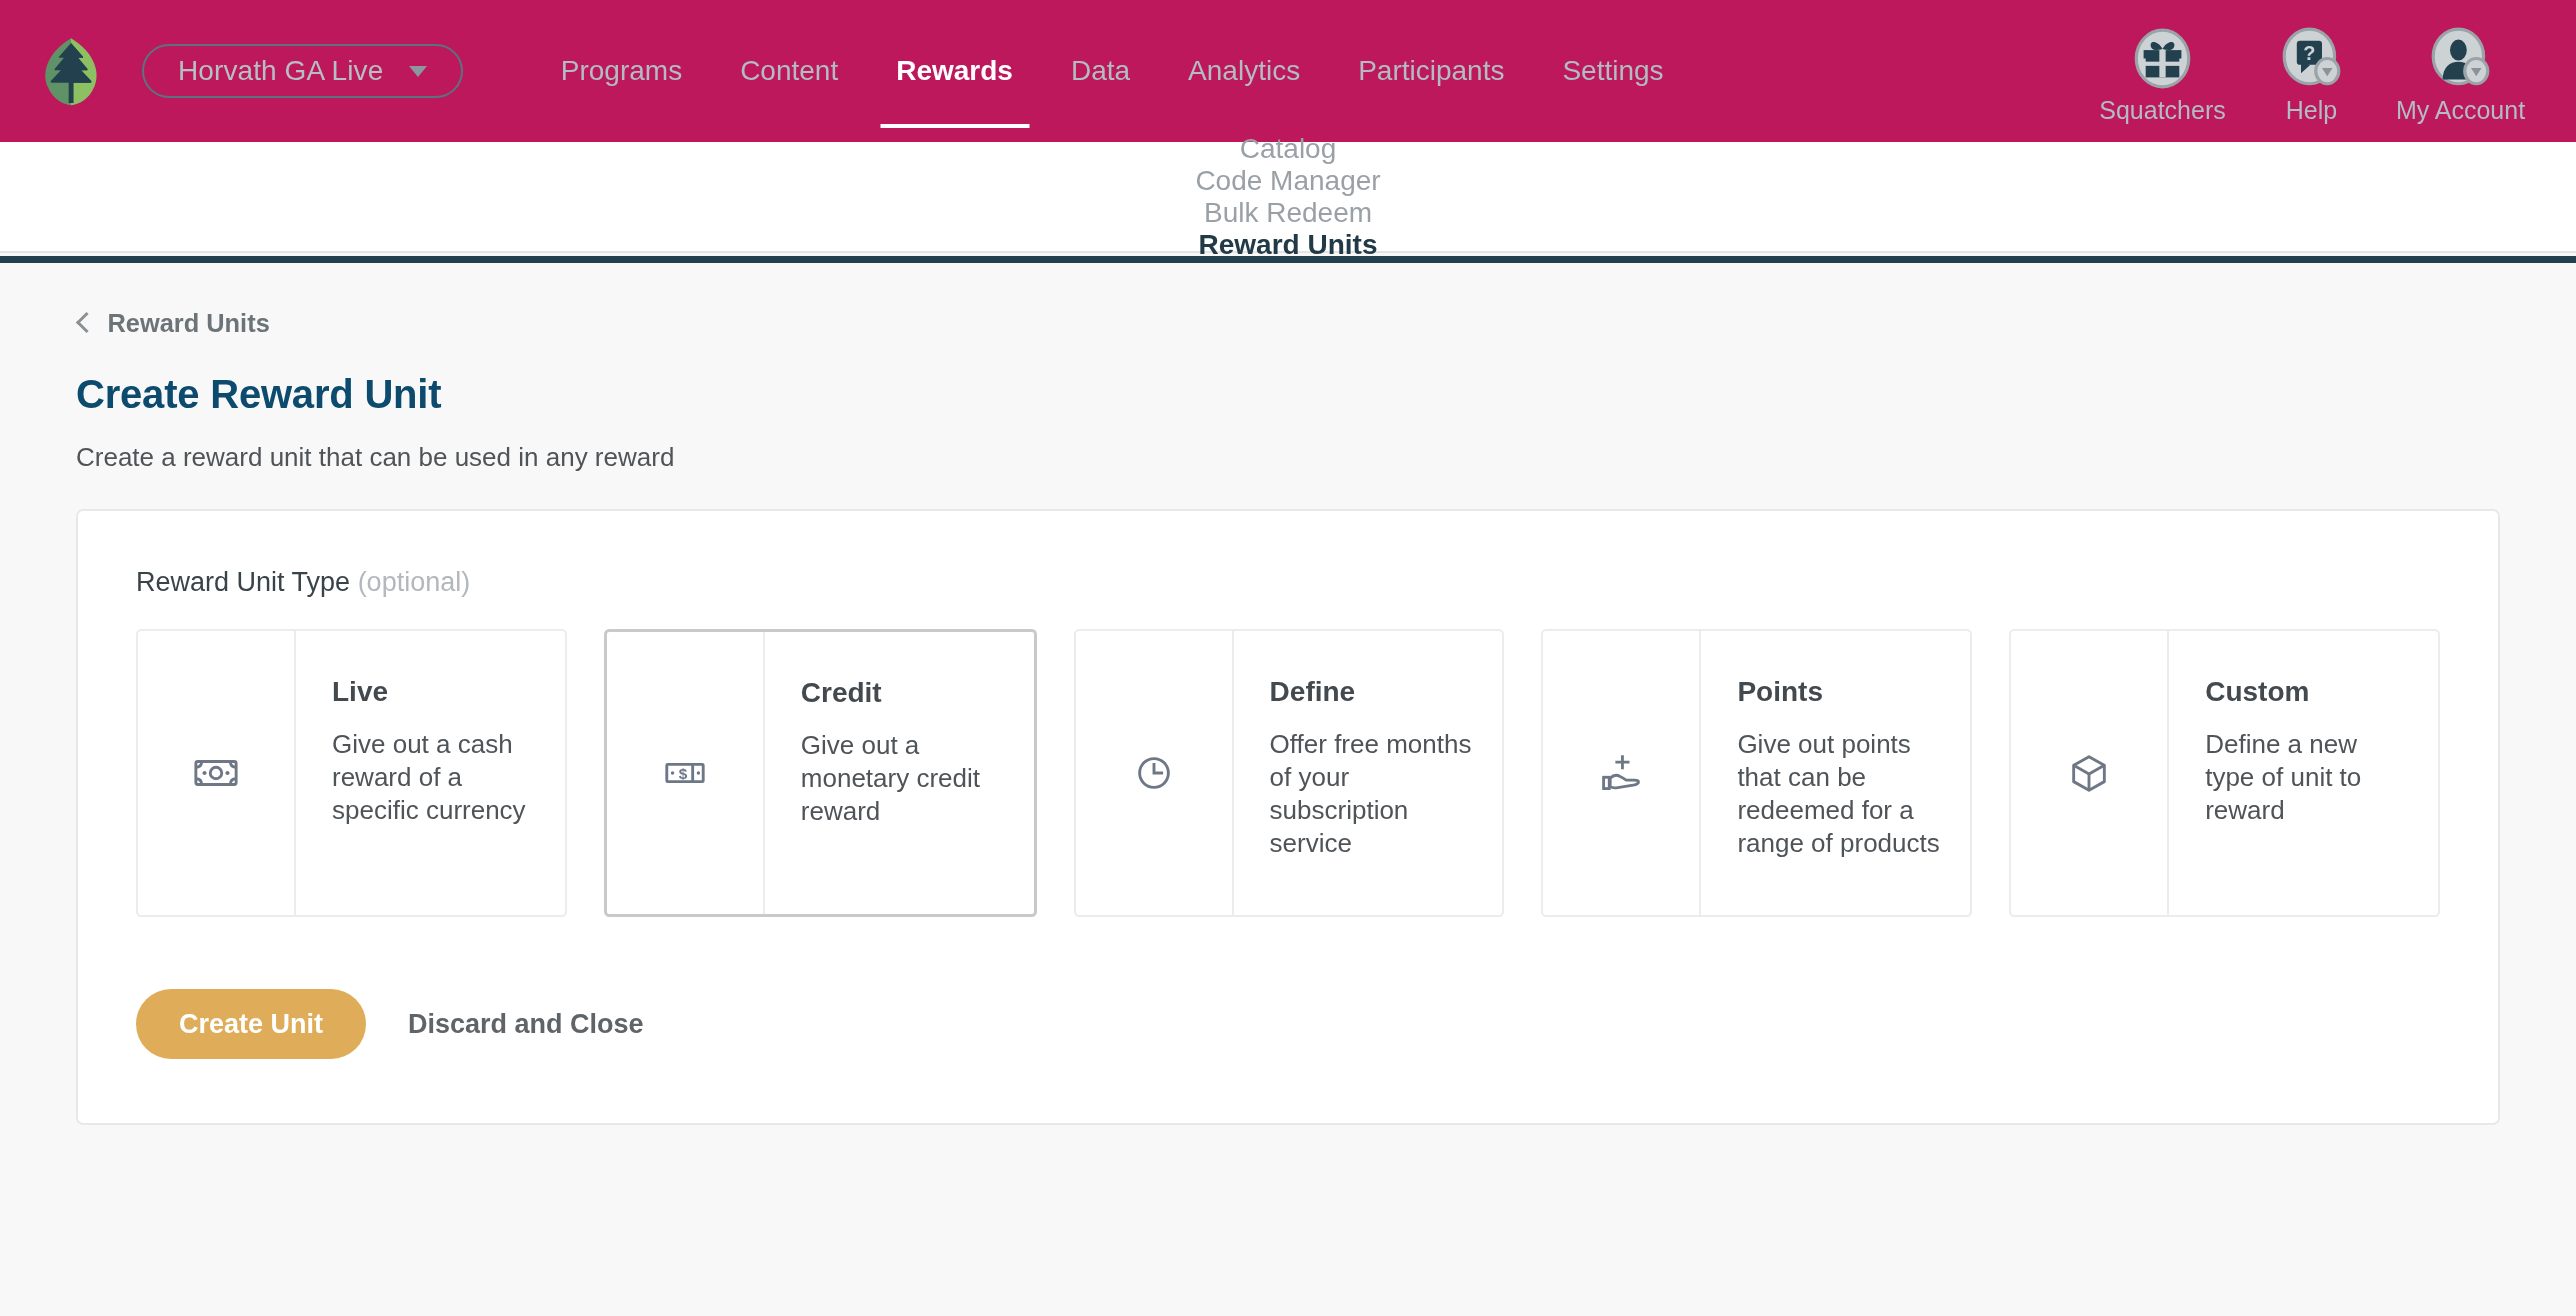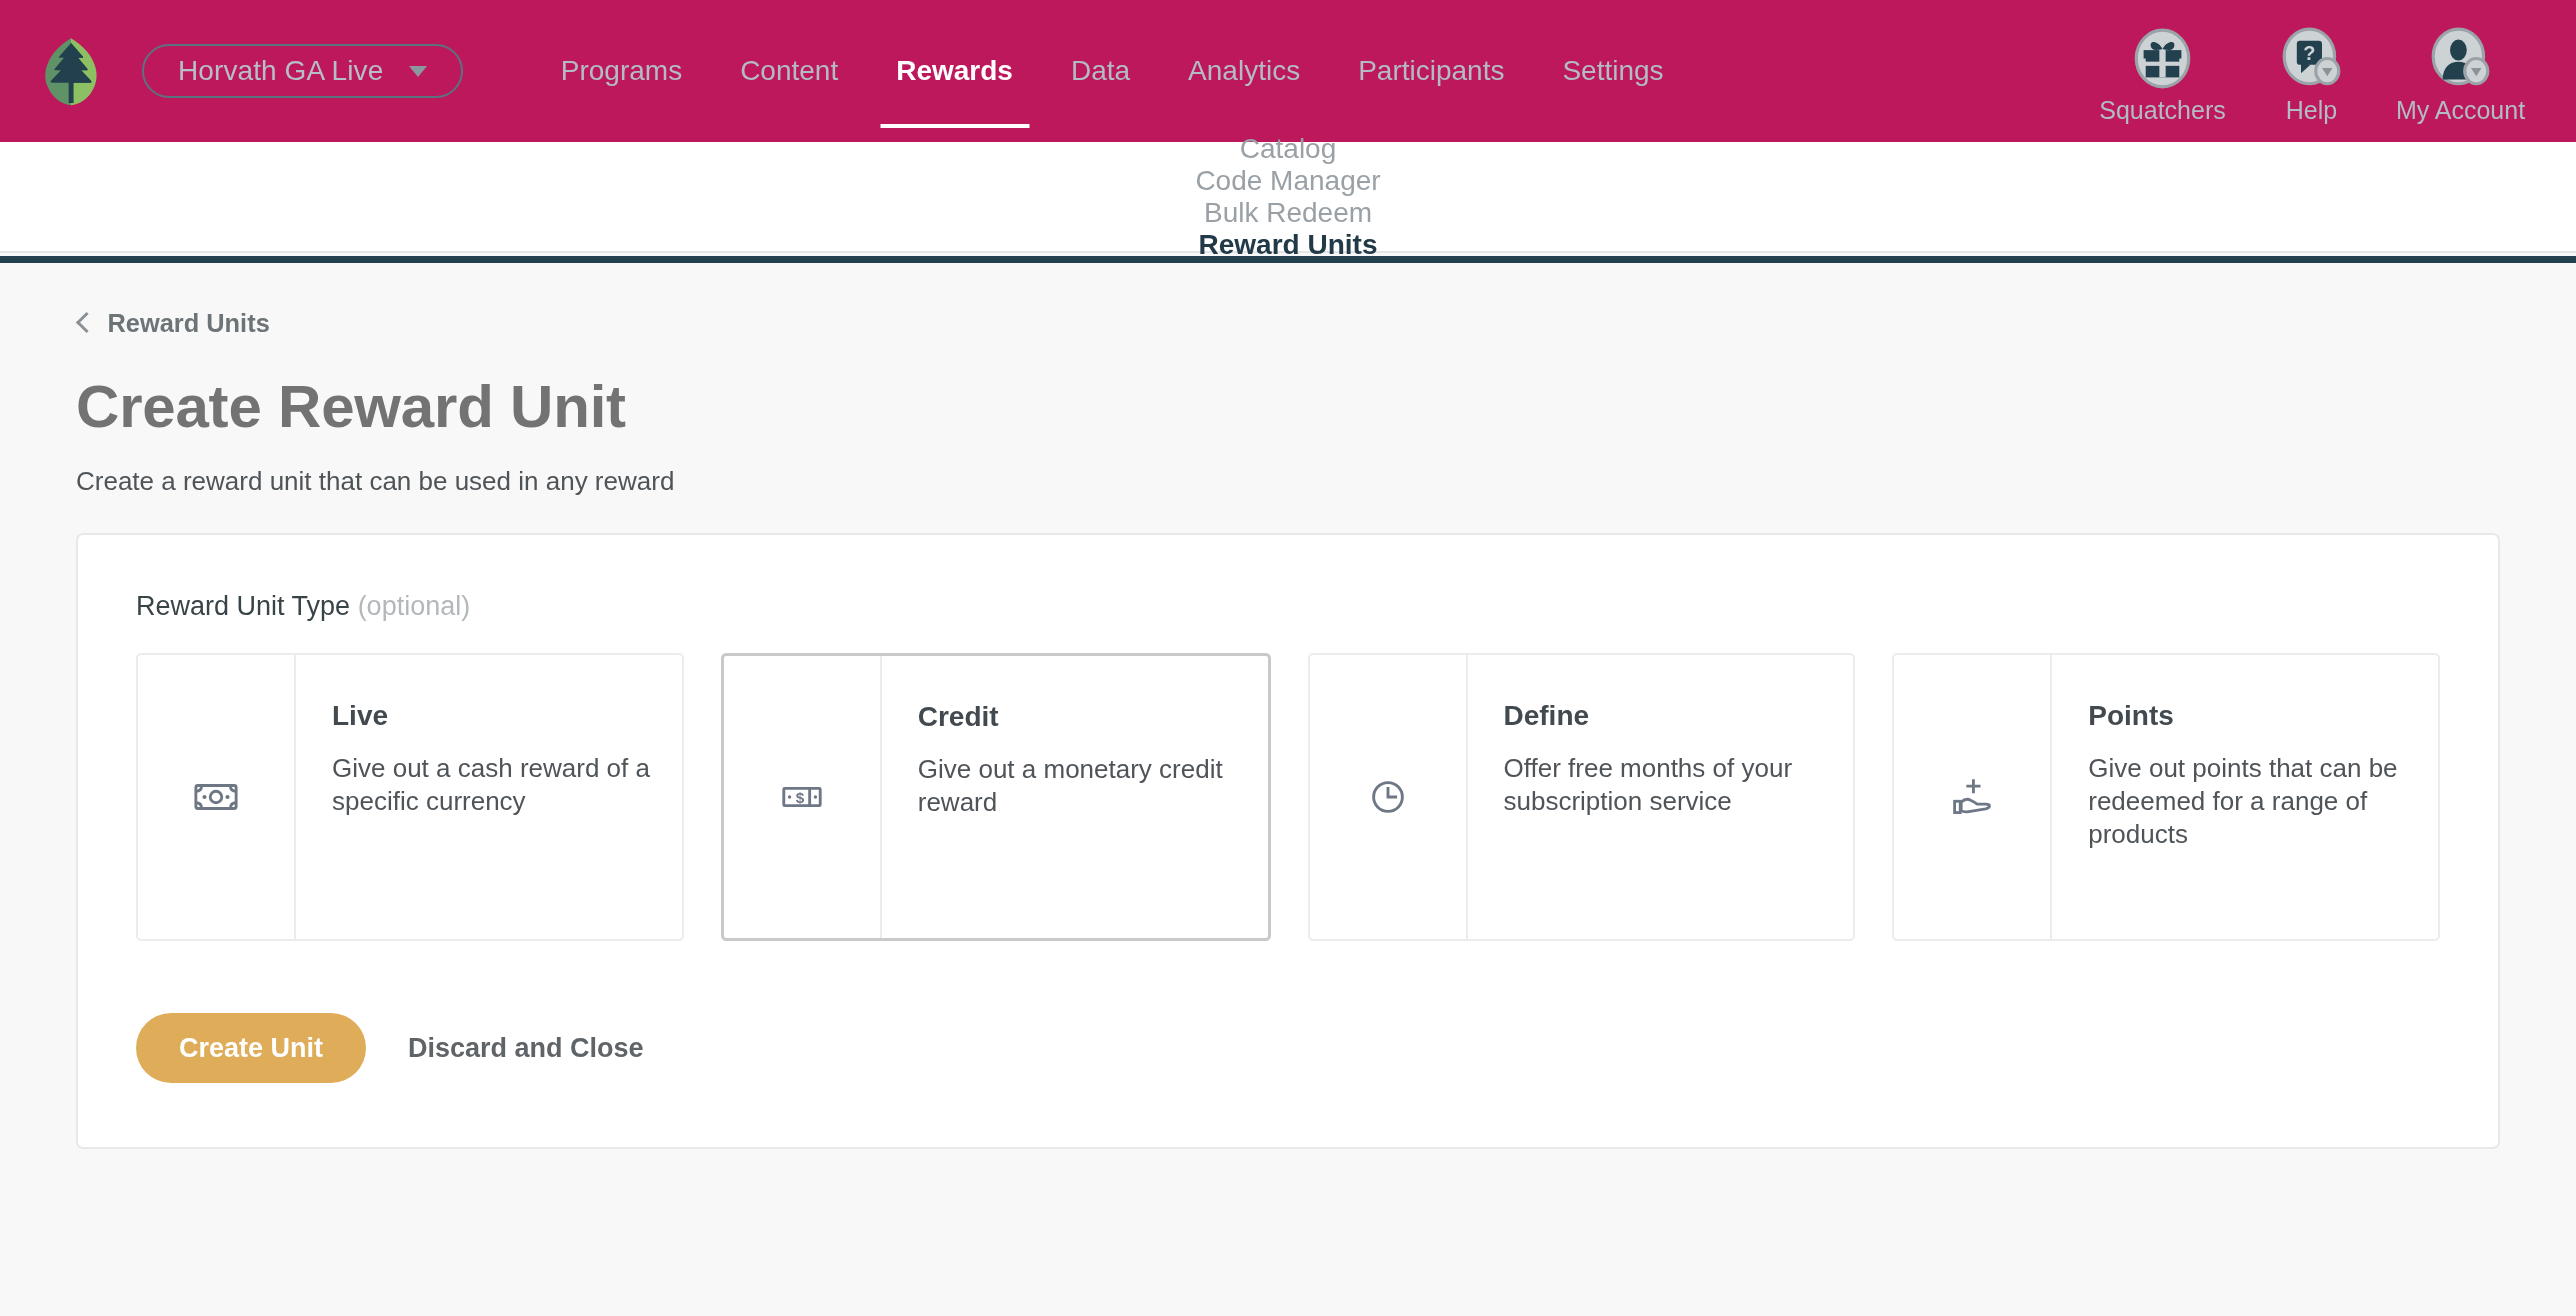--- a/index.html
+++ b/index.html
@@ -173,23 +173,23 @@
     display: inline-block;
     width: 15px; height: 15px;
     border-left: 3.7px solid #8a9094;
     border-bottom: 3.7px solid #8a9094;
     transform: rotate(45deg);
     margin-bottom: 1.5px;
   }
 
   .page-title {
     margin-top: 34px;
-    font-size: 60px;
-    font-weight: bold;
-    color: #737373;
+    font-size: 40px;
+    font-weight: bold;
+    color: #0c4a6e;
     letter-spacing: -0.2px;
   }
   .page-sub {
     margin-top: 25.4px;
     font-size: 26px;
     color: #4f5458;
   }
 
   
   .panel {
@@ -441,20 +441,33 @@
               <rect x="7" y="30" width="6" height="12" fill="none" stroke="#6e7785" stroke-width="3"></rect>
               <path d="M14 31 Q19 26 24 29 Q28 31 31 33 L40 33 Q44 33 44 35 Q44 37 40 38 L22 41 Q17 42 14 40 Z" fill="none" stroke="#6e7785" stroke-width="3" stroke-linejoin="round"></path>
             </svg>
           </div>
           <div class="card-text-col">
             <div class="card-title">Points</div>
             <div class="card-desc">Give out points that can be redeemed for a range of products</div>
           </div>
         </div>
 
+        <div class="type-card">
+          <div class="card-icon-col">
+            <svg width="46" height="46" viewBox="0 0 48 48">
+              <path d="M24 7 L40 16 L40 33 L24 42 L8 33 L8 16 Z" fill="none" stroke="#6e7785" stroke-width="3" stroke-linejoin="round"></path>
+              <path d="M8 16 L24 25 L40 16" fill="none" stroke="#6e7785" stroke-width="3" stroke-linejoin="round"></path>
+              <line x1="24" y1="25" x2="24" y2="42" stroke="#6e7785" stroke-width="3"></line>
+            </svg>
+          </div>
+          <div class="card-text-col">
+            <div class="card-title">Custom</div>
+            <div class="card-desc">Define a new type of unit to reward</div>
+          </div>
+        </div>
 
       </div>
 
       <div class="actions">
         <button class="btn-primary">Create Unit</button>
         <button class="btn-link">Discard and Close</button>
       </div>
 
     </div>
   </div>

